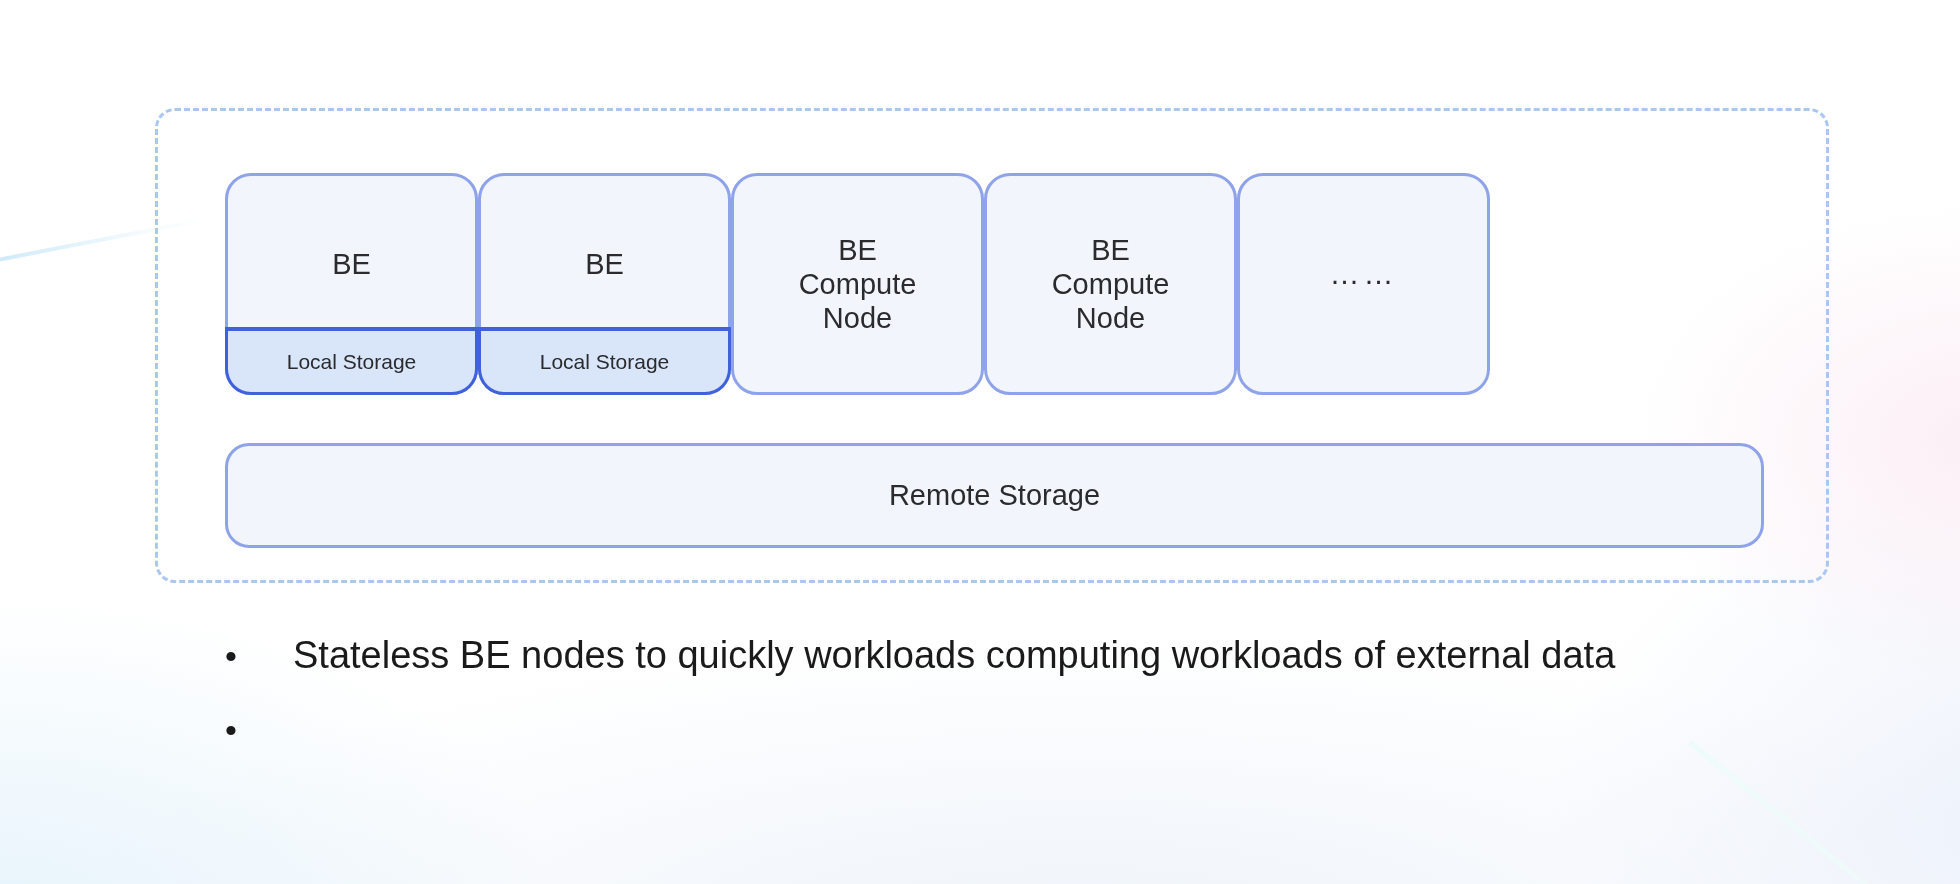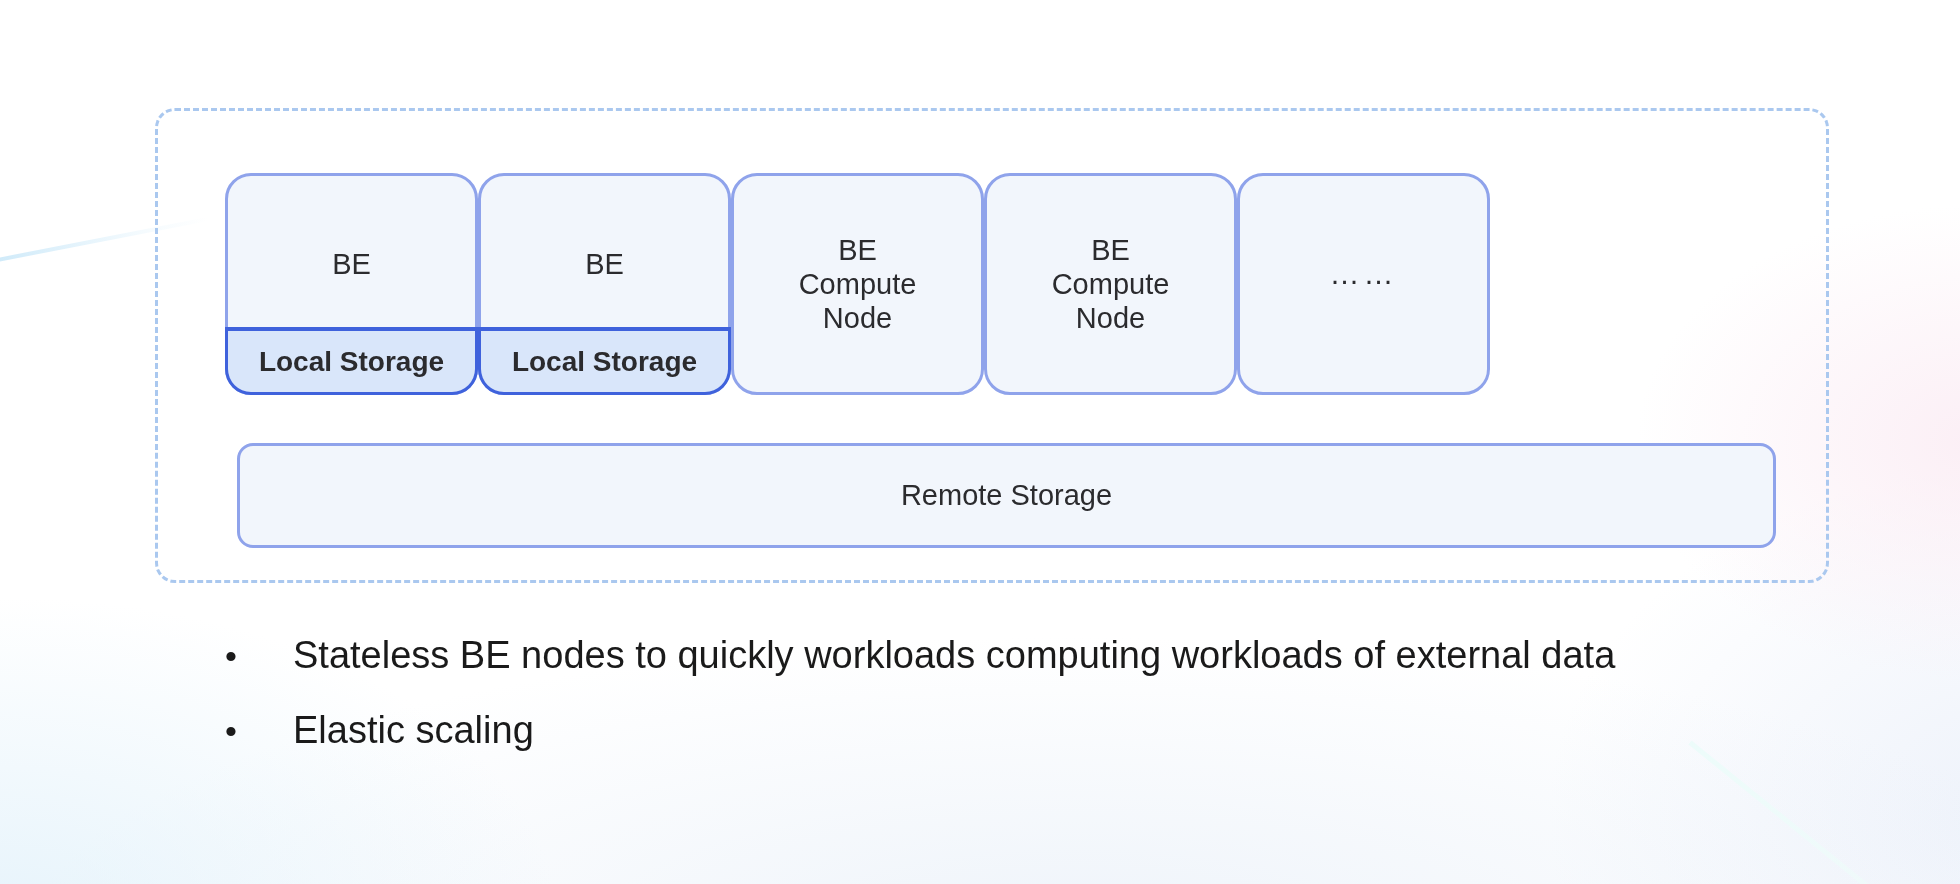--- a/index.html
+++ b/index.html
@@ -67,22 +67,21 @@
 
   .storage-strip {
     position: absolute;
     left: -3px; right: -3px; bottom: -3px;
     height: 68px;
     background: var(--strip-fill, #d9e6fa);
     border: 3px solid var(--strip-border, #3f62dc);
     border-top-width: 4px;
     border-radius: 0 0 26px 26px;
     display: flex; align-items: center; justify-content: center;
-    font-size: 28px;
-    font-weight: bold;
+    font-size: 21px;
   }
 
   .compute-body {
     position: absolute; inset: 0;
     display: flex; flex-direction: column;
     align-items: center; justify-content: center;
     font-size: 29px; line-height: 34px;
     text-align: center;
   }
 
@@ -91,26 +90,25 @@
     display: flex; align-items: center; justify-content: center;
     font-size: 30px; letter-spacing: 4px;
   }
   .ellipsis-body span { position: relative; top: -10px; }
 
   .remote-bar {
     position: absolute;
     left: 67px; top: 332px;
     width: 1539px; height: 105px;
     border: 3px solid var(--node-border, #8fa3eb);
-    border-radius: 16px;
+    border-radius: 24px;
     background: var(--node-fill, #f2f6fc);
     display: flex; align-items: center; justify-content: center;
     font-size: 29px;
     color: var(--label-text, #2b2b2e);
-    margin-left: 12px;
   }
 
   .bullets {
     position: absolute;
     left: 225px; top: 632px;
     color: var(--bullet-text, #1a1a1a);
     font-size: 38px;
     list-style: none;
   }
   .bullet {
@@ -177,15 +175,14 @@
   </div>
 </div>
 
 <ul class="bullets">
   <li class="bullet">
     <span class="marker">•</span>
     <span>Stateless BE nodes to quickly workloads computing workloads of external data</span>
   </li>
   <li class="bullet">
     <span class="marker">•</span>
-    <span>Elastic scaling</span>
   </li>
 </ul>
 
 </body></html>

